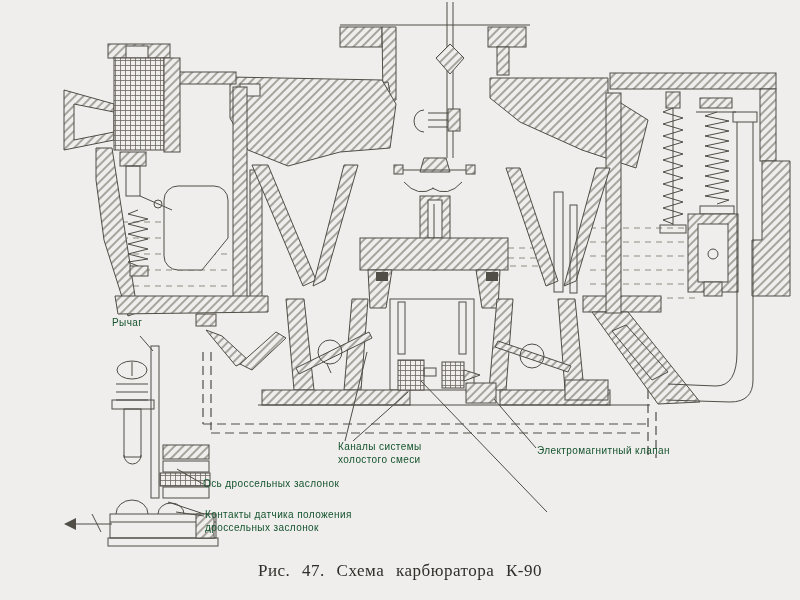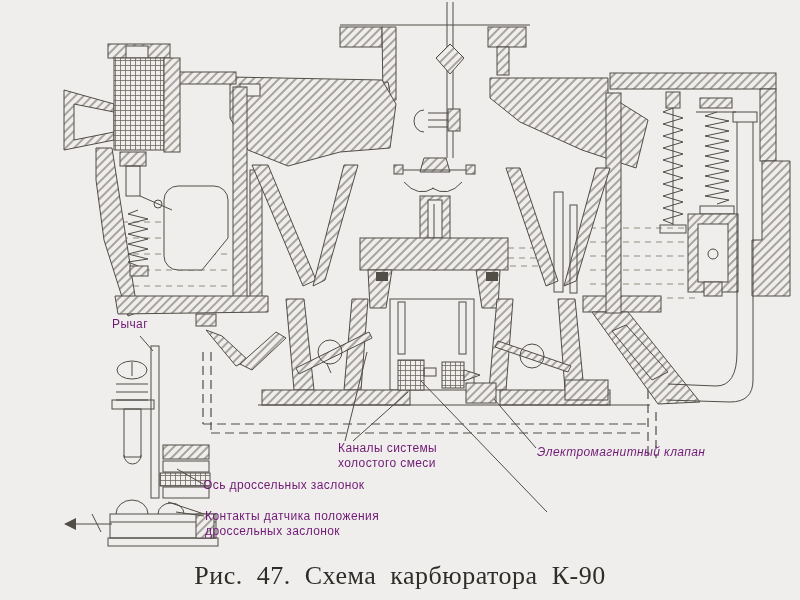--- a/index.html
+++ b/index.html
@@ -1,22 +1,22 @@
 <!DOCTYPE html>
 <html><head>
 <meta charset="utf-8">
 <style>
   html,body{margin:0;padding:0;background:#efeeec;}
   .stage{position:relative;width:800px;height:600px;background:#efeeec;overflow:hidden;
          font-family:"Liberation Sans",sans-serif;}
   svg{position:absolute;left:0;top:0;}
-  .lbl{position:absolute;color:#701a75;font-size:12px;line-height:1.26;
+  .lbl{position:absolute;color:#14532d;font-size:10px;line-height:1.26;
        letter-spacing:.4px;white-space:pre-line;}
   .caption{position:absolute;left:0;right:0;top:561px;text-align:center;
-       font-family:"Liberation Serif",serif;font-size:26px;color:#2f2d29;
+       font-family:"Liberation Serif",serif;font-size:17px;color:#2f2d29;
        word-spacing:7px;letter-spacing:.5px;}
   
   .w{fill:url(#ht);stroke:#514d47;stroke-width:1;}
   .m{fill:url(#mesh);stroke:#514d47;stroke-width:1;}
   .o{fill:none;stroke:#514d47;stroke-width:1;}
   .bgf{fill:#efeeec;stroke:#514d47;stroke-width:1;}
   .fd{stroke:#918c82;stroke-width:1;stroke-dasharray:6 5;fill:none;}
   .dw{stroke:#514d47;stroke-width:1.2;stroke-dasharray:9 5;fill:none;}
   .ld{stroke:#514d47;stroke-width:1;fill:none;}
   .ink{fill:#514d47;stroke:none;}
@@ -242,18 +242,18 @@
 <div class="lbl" style="left:112px;top:317px;">Рычаг</div>
 
 <div class="lbl" style="left:203px;top:478px;">Ось дроссельных заслонок</div>
 
 <div class="lbl" style="left:205px;top:509px;">Контакты датчика положения
 дроссельных заслонок</div>
 
 <div class="lbl" style="left:338px;top:441px;">Каналы системы
 холостого смеси</div>
 
-<div class="lbl" style="left:537px;top:445px;font-style:italic;">Электромагнитный клапан</div>
+<div class="lbl" style="left:537px;top:445px;">Электромагнитный клапан</div>
 
 
 <div class="caption">Рис. 47. Схема карбюратора К-90</div>
 
 </div>
 
 </body></html>

